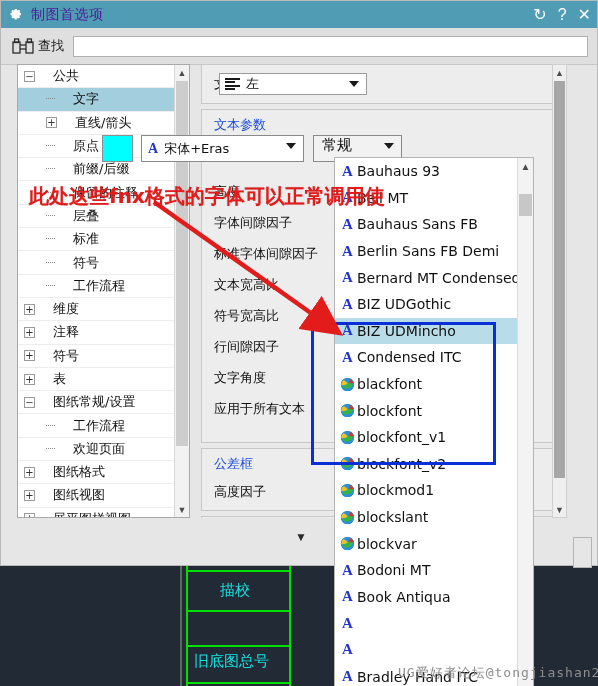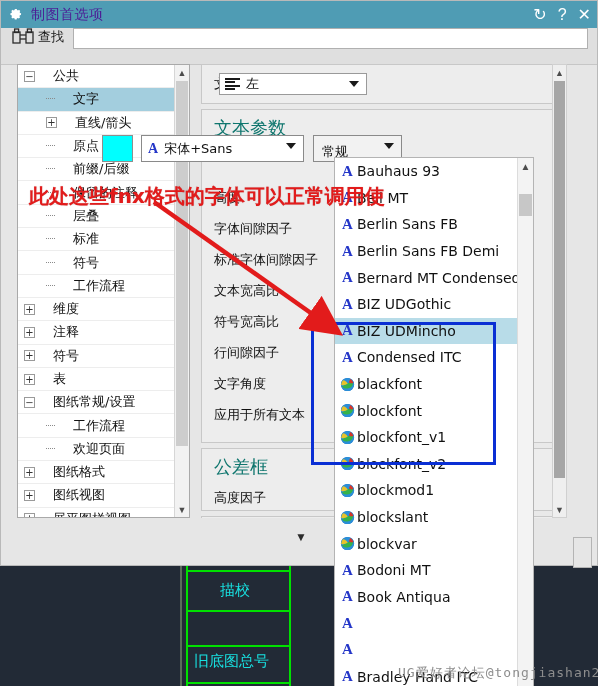--- a/index.html
+++ b/index.html
@@ -21,21 +21,21 @@
   #dialog{position:absolute;left:0;top:0;width:598px;height:566px;background:#e6e6e6;border:1px solid #b9b9b9;box-sizing:border-box;}
 
   
   #titlebar{height:27px;background:#4f9cb4;display:flex;align-items:center;position:relative;}
   #titlebar .tb-gear{margin-left:7px;width:15px;height:15px;}
   #title-text{color:#4c1d95;font-size:14px;margin-left:8px;letter-spacing:.5px;font-family:"DejaVu Sans",sans-serif;}
   .tb-btns{position:absolute;right:6px;top:0;height:27px;display:flex;align-items:center;gap:11px;}
   .tb-btn{color:#ffffff;font-size:16px;line-height:16px;cursor:pointer;user-select:none;}
 
   
-  #findbar{height:36px;background:#dfdfdf;display:flex;align-items:flex-start;border-bottom:1px solid #c6c6c6;}
+  #findbar{height:36px;background:#dfdfdf;display:flex;align-items:center;border-bottom:1px solid #c6c6c6;}
   #binoc-icon{margin-left:11px;width:22px;height:17px;position:relative;}
   #find-label{font-size:13px;margin-left:4px;color:#1a1a1a;font-family:"DejaVu Sans",sans-serif;}
   #find-input{flex:1;margin:0 9px 0 9px;height:21px;border:1px solid #b0b0b0;background:#fff;font-size:12px;padding:0 4px;box-sizing:border-box;}
 
   
   #dlg-body{position:absolute;left:0;top:63px;right:0;bottom:0;}
 
   
   #tree-pane{position:absolute;left:16px;top:0px;width:173px;height:454px;background:#fff;border:1px solid #a9a9a9;box-sizing:border-box;overflow:hidden;}
   #tree-scroll{position:absolute;right:0;top:0;width:15px;height:100%;background:#f2f2f2;border-left:1px solid #d6d6d6;box-sizing:border-box;}
@@ -45,37 +45,37 @@
   #tree-list{position:absolute;left:0;top:0;right:15px;}
   .tree-row{height:23.3px;display:flex;align-items:center;border-bottom:1px solid #ededed;font-size:13px;color:#111;font-family:"DejaVu Sans",sans-serif;white-space:nowrap;box-sizing:border-box;}
   .tree-row.sel{background:#a3cede;}
   .tree-exp{width:11px;height:11px;border:1px solid #9a9a9a;background:#fff;display:inline-flex;align-items:center;justify-content:center;font-size:10px;line-height:9px;color:#333;box-sizing:border-box;flex:none;}
   .tree-dots{width:9px;border-top:1px dotted #8a8a8a;height:1px;flex:none;}
   .tree-lbl{margin-left:18px;}
 
   
   #param-pane{position:absolute;left:200px;top:0px;width:366px;height:454px;background:#e9e9e9;overflow:hidden;}
   .pgroup{background:#ededed;border:1px solid #c8c8c8;box-sizing:border-box;margin-bottom:5px;}
-  .pgroup-title{font-size:18px;color:#0f766e;padding:6px 0 5px 12px;font-family:Liberation Mono, monospace;}
+  .pgroup-title{font-size:13px;color:#1d4ed8;padding:6px 0 5px 12px;font-family:Liberation Mono, monospace;}
   .prow{height:31px;display:flex;align-items:center;padding-left:12px;font-size:13px;color:#111;font-family:"DejaVu Sans",sans-serif;box-sizing:border-box;}
   #param-scroll{position:absolute;right:0;top:0;width:15px;height:100%;background:#efefef;border:1px solid #d0d0d0;box-sizing:border-box;}
   #param-scroll .sb-arrow{height:15px;display:flex;align-items:center;justify-content:center;font-size:9px;color:#4c4c4c;}
   #param-scroll .sb-arrow.bot{position:absolute;bottom:0;left:0;right:0;}
   #param-scroll .sb-thumb{position:absolute;left:1px;right:1px;top:16px;height:397px;background:#a6a6a6;}
 
   
   #align-select{position:absolute;left:218px;top:9px;width:148px;height:22px;background:#fff;border:1px solid #9a9a9a;box-sizing:border-box;display:flex;align-items:center;font-size:13px;color:#111;font-family:"DejaVu Sans",sans-serif;}
   .align-icon{margin-left:5px;width:15px;height:12px;display:flex;flex-direction:column;justify-content:space-between;}
   .align-icon i{display:block;height:2px;background:#1a1a1a;}
   .sel-caret{position:absolute;right:7px;top:7px;width:0;height:0;border-left:5px solid transparent;border-right:5px solid transparent;border-top:6px solid #1a1a1a;}
 
   
   #color-swatch{position:absolute;left:101px;top:71px;width:31px;height:27px;background:#00ffff;border:1px solid #8e8e8e;box-sizing:border-box;}
   #font-select{position:absolute;left:140px;top:71px;width:163px;height:27px;background:#fff;border:1px solid #8a8a8a;box-sizing:border-box;display:flex;align-items:center;font-size:13px;color:#111;font-family:"DejaVu Sans",sans-serif;}
-  #style-select{position:absolute;left:312px;top:71px;width:89px;height:27px;background:#f2f2f2;border:1px solid #8a8a8a;box-sizing:border-box;display:flex;align-items:flex-end;font-size:13px;color:#111;font-family:"DejaVu Sans",sans-serif;}
+  #style-select{position:absolute;left:312px;top:71px;width:89px;height:27px;background:#f2f2f2;border:1px solid #8a8a8a;box-sizing:border-box;display:flex;align-items:flex-start;font-size:15px;color:#111;font-family:"DejaVu Sans",sans-serif;}
   .fa-glyph{color:#2436c8;font-weight:bold;font-size:14px;margin:0 6px 0 6px;font-family:"Liberation Serif",serif;}
 
   
   #collapse-chevron{position:absolute;left:294px;top:466px;font-size:12px;color:#2b2b2b;}
 
   
   #corner-box{position:absolute;left:572px;top:473px;width:19px;height:31px;border:1px solid #b4b4b4;background:#e6e6e6;box-sizing:border-box;}
 
   
   #font-popup{position:absolute;left:334px;top:157px;width:200px;background:#fff;border:1px solid #b4b4b4;box-sizing:border-box;z-index:40;}
@@ -297,21 +297,21 @@
           <i style="width:10px"></i>
         </span>
       <span style="margin-left:6px">左</span>
       <span class="sel-caret"></span>
     </div>
 
     <div id="color-swatch" style="background: rgb(0, 255, 255);"></div>
 
     <div id="font-select">
       <span class="fa-glyph">A</span>
-      <span>宋体+Sans</span>
+      <span>宋体+Eras</span>
       <span class="sel-caret"></span>
     </div>
 
     <div id="style-select">
       <span style="margin-left:8px">常规</span>
       <span class="sel-caret"></span>
     </div>
 
     <div id="collapse-chevron">▼</div>
     <div id="corner-box"></div>
@@ -323,21 +323,21 @@
       <div class="fitem">
         <span class="a-ico">A</span>
         <span>Bauhaus 93</span>
       </div>
       <div class="fitem">
         <span class="a-ico">A</span>
         <span>Bell MT</span>
       </div>
       <div class="fitem">
         <span class="a-ico">A</span>
-        <span>Berlin Sans FB</span>
+        <span>Bauhaus Sans FB</span>
       </div>
       <div class="fitem">
         <span class="a-ico">A</span>
         <span>Berlin Sans FB Demi</span>
       </div>
       <div class="fitem">
         <span class="a-ico">A</span>
         <span>Bernard MT Condensed</span>
       </div>
       <div class="fitem">

